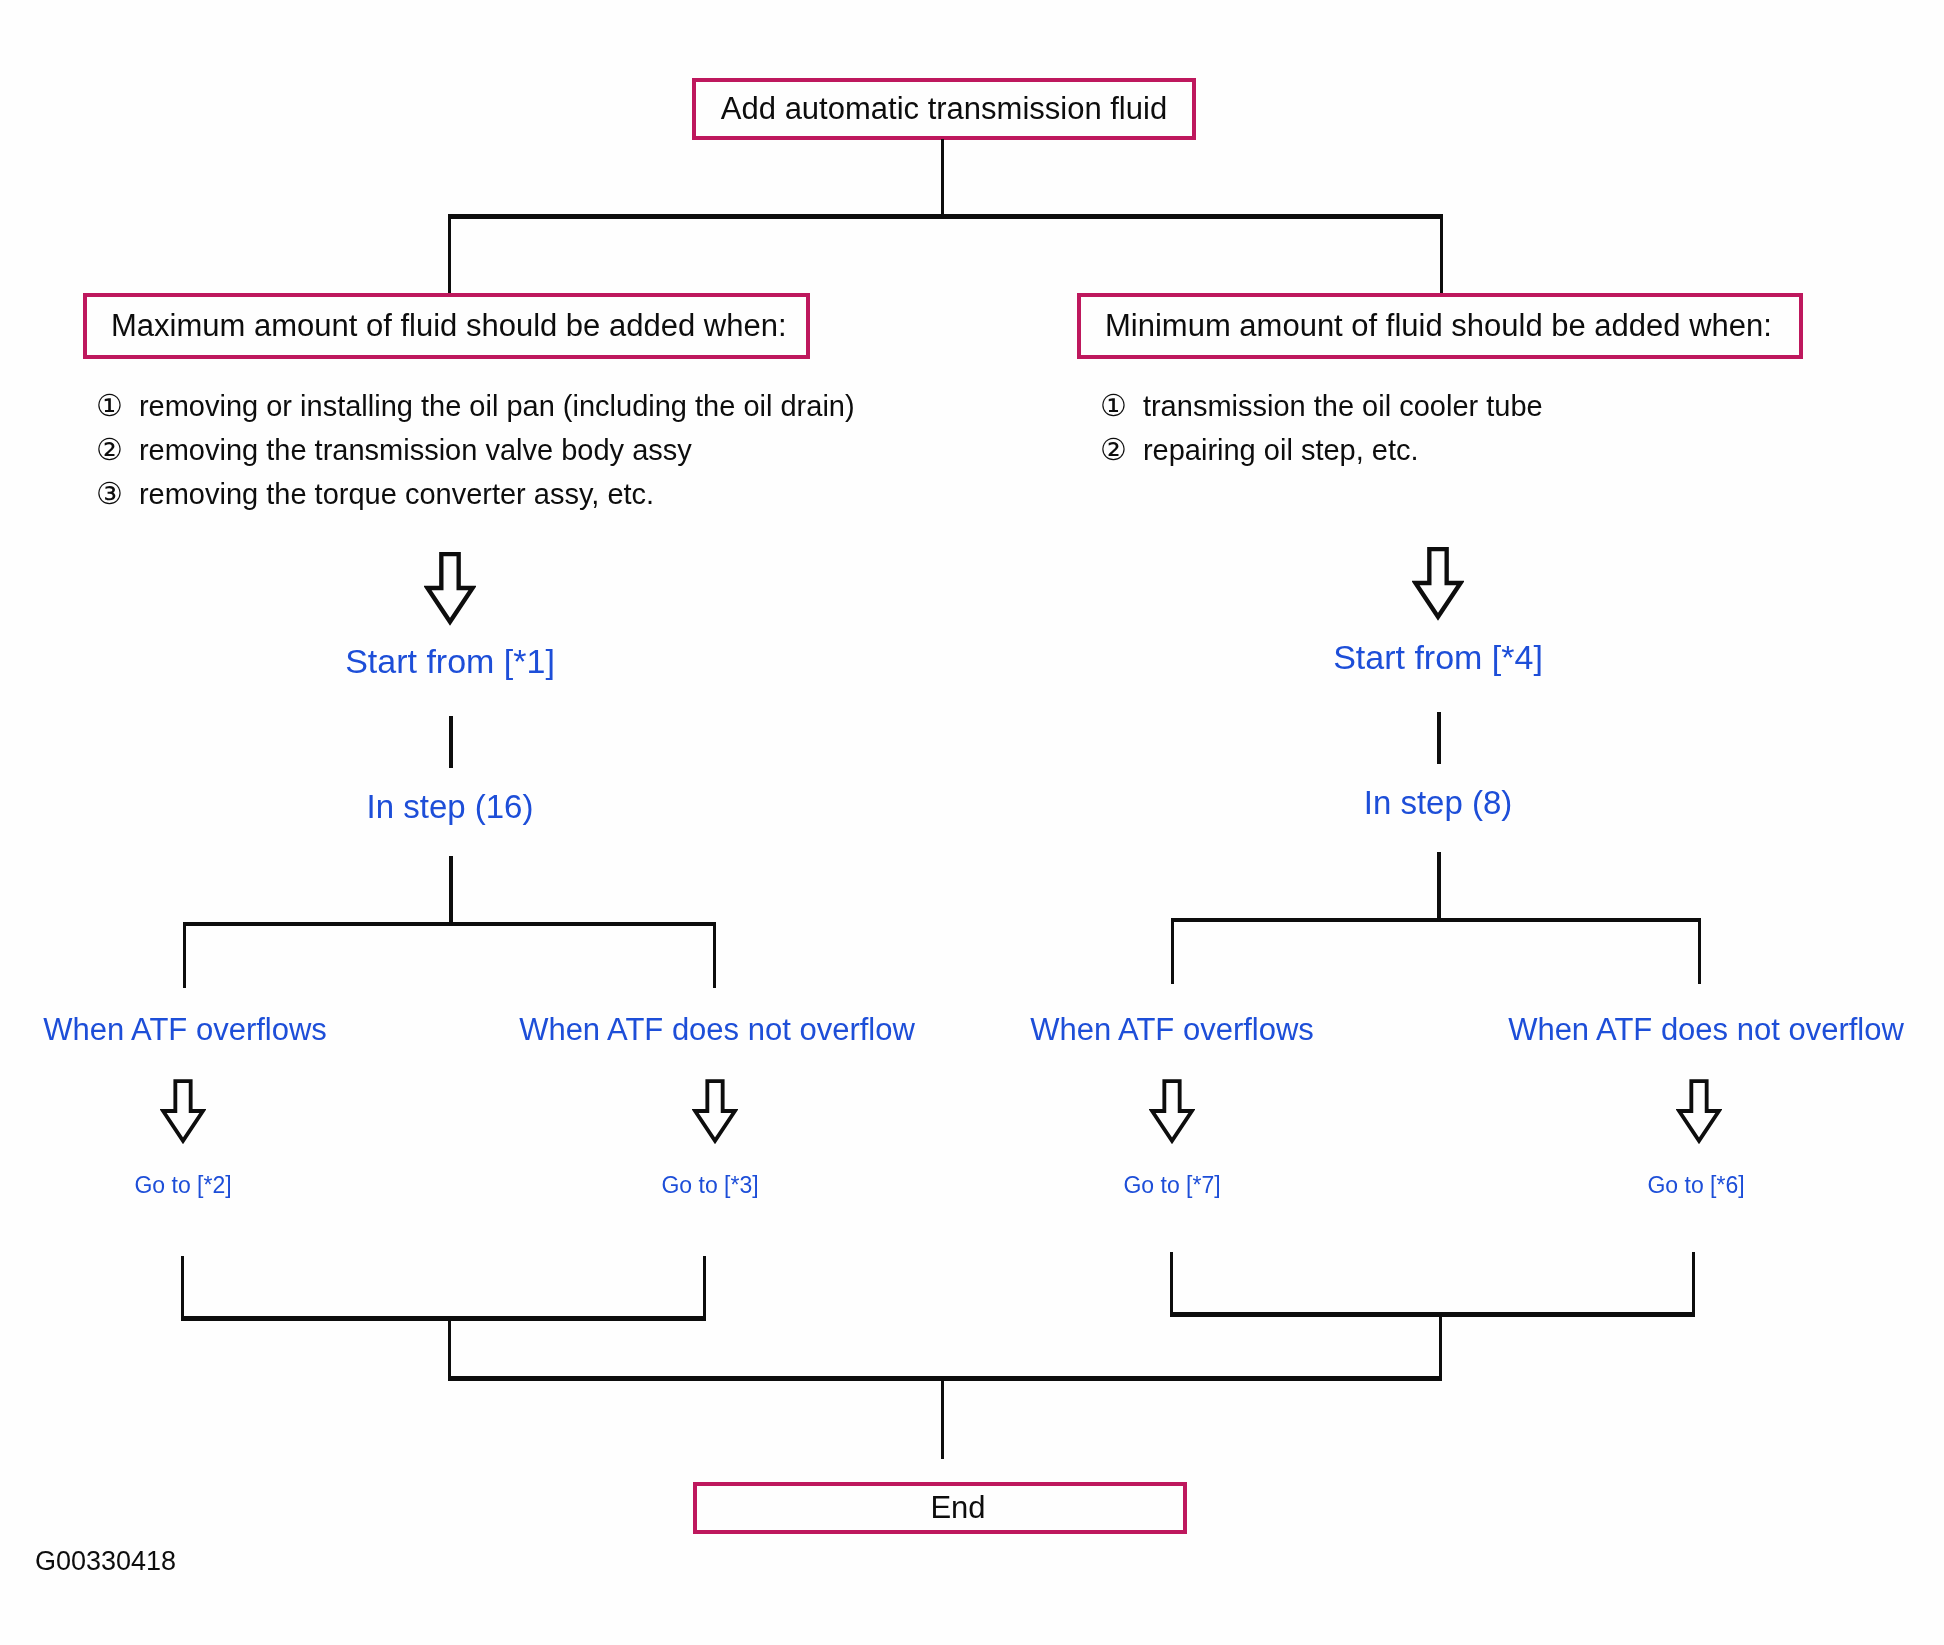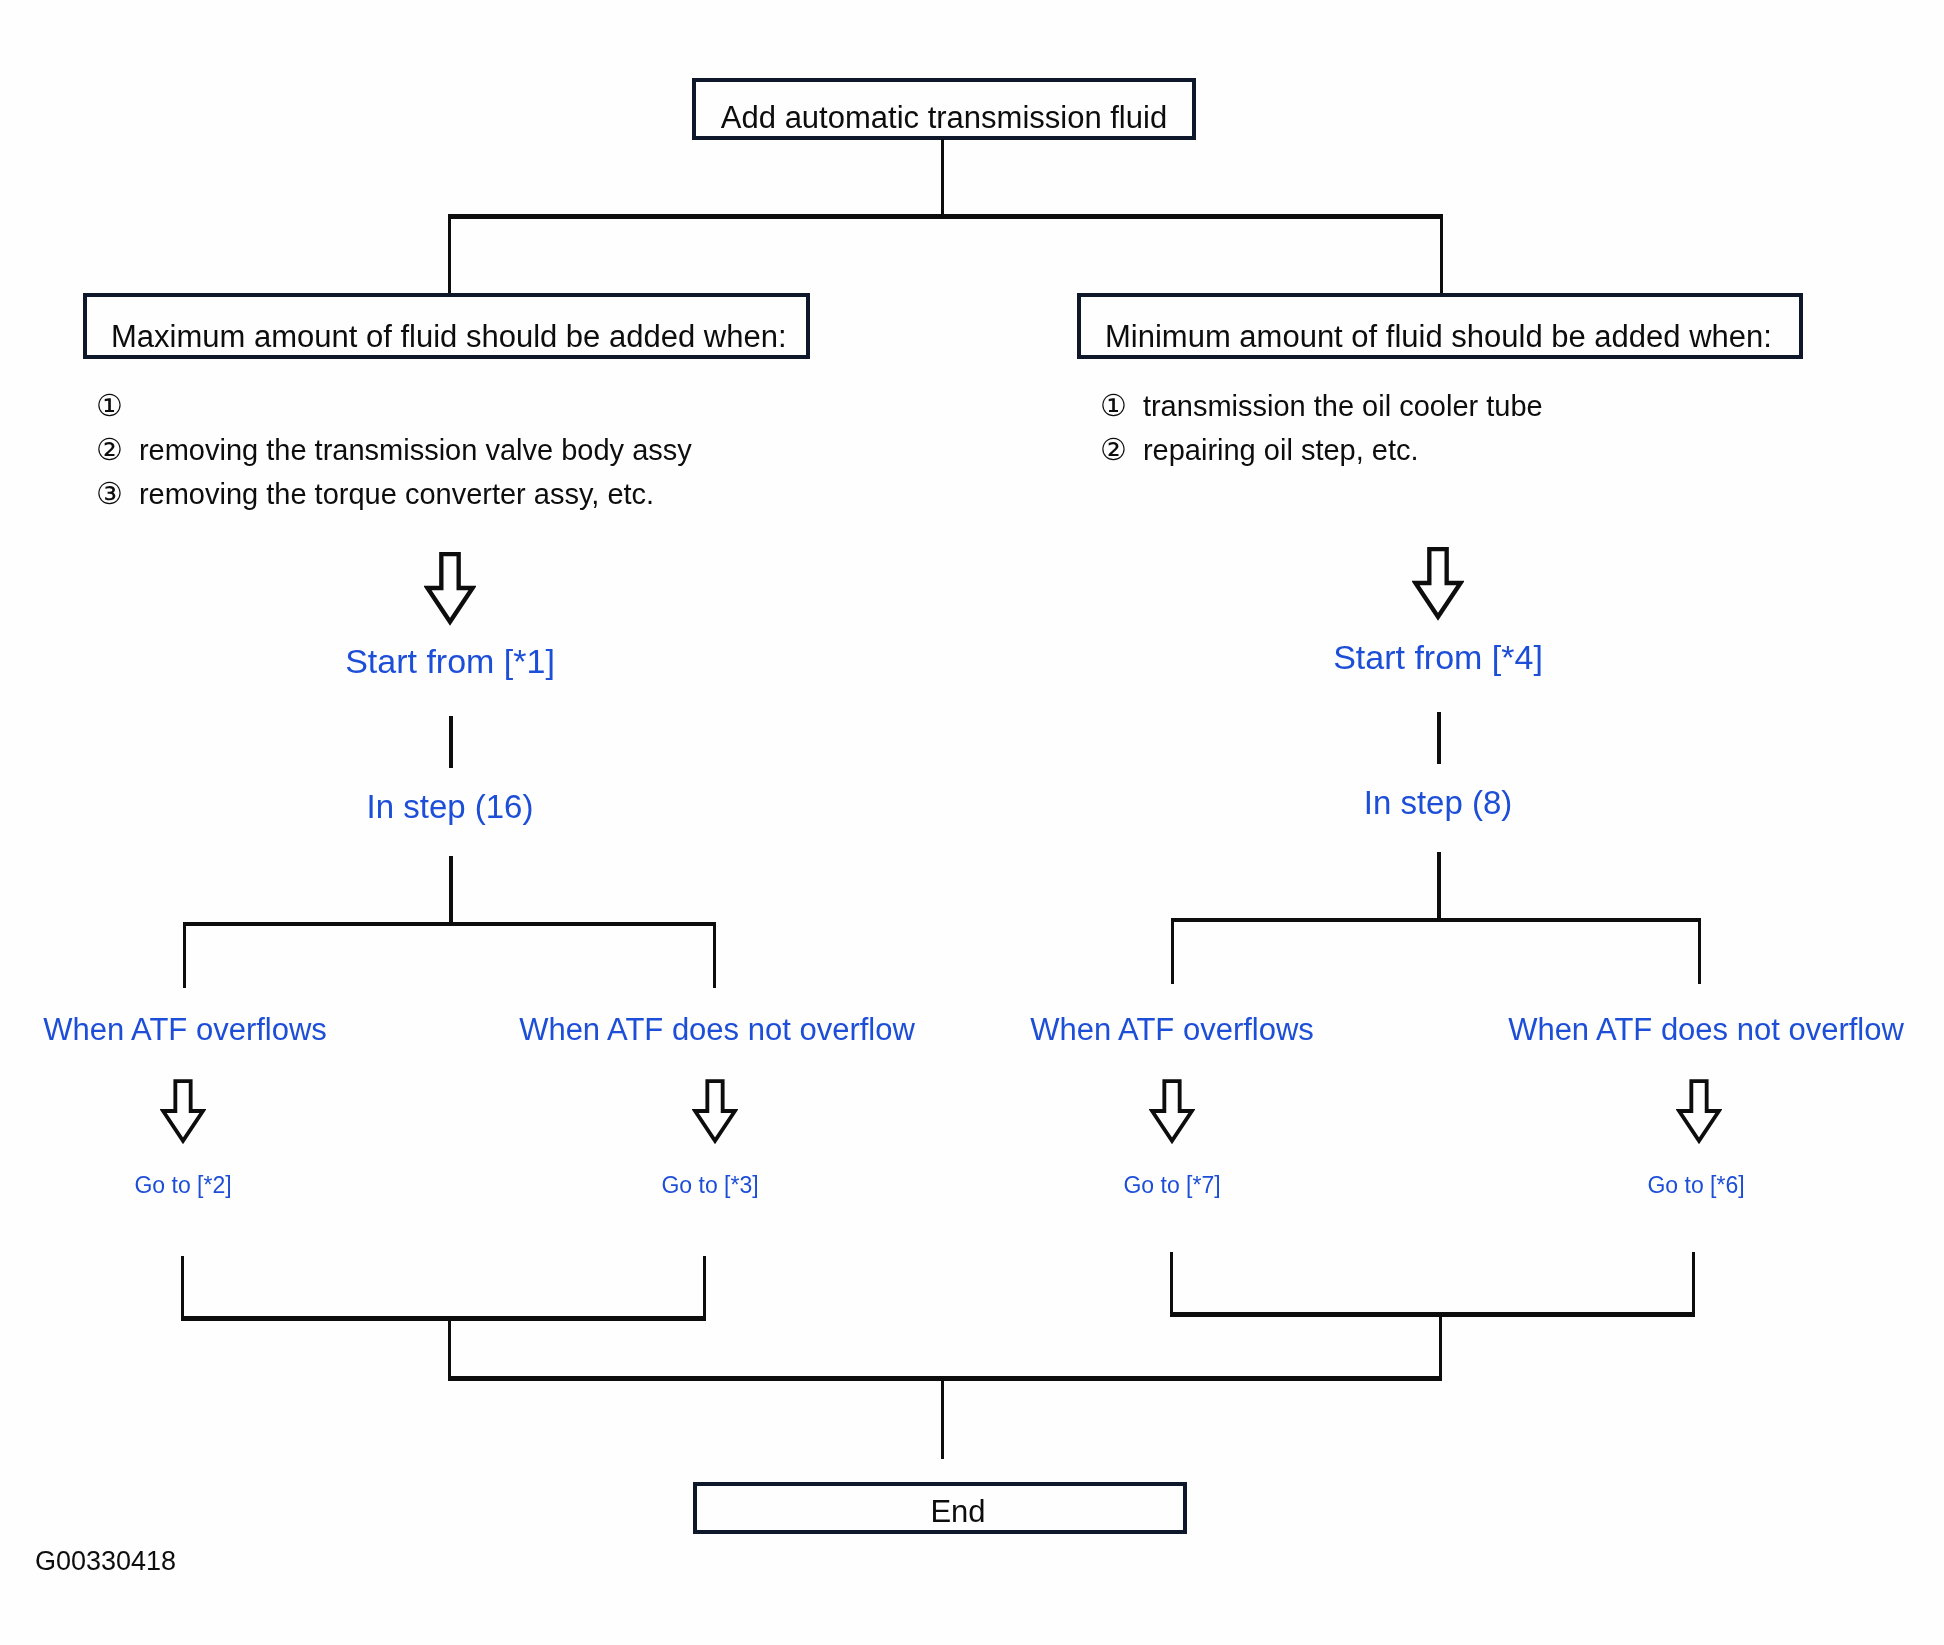--- a/index.html
+++ b/index.html
@@ -11,24 +11,24 @@
     position: relative;
     width: 1944px;
     height: 1645px;
     background: #fefefe;
     font-family: "Liberation Sans", sans-serif;
     color: #0d0d0d;
     overflow: hidden;
   }
   .box {
     position: absolute;
-    border: 4px solid #0f172a;
+    border: 4px solid #be185d;
     background: #fefefe;
     display: flex;
-    align-items: flex-end;
+    align-items: center;
     box-sizing: border-box;
   }
   .box.centered { justify-content: center; }
   .hline, .vline {
     position: absolute;
     background: #0d0d0d;
   }
   .center-label {
     position: absolute;
     transform: translateX(-50%);
@@ -79,20 +79,21 @@
     <span class="header-text">Maximum amount of fluid should be added when:</span>
   </div>
 
   <div class="box" style="left:1077px; top:293px; width:726px; height:66px;">
     <span class="header-text">Minimum amount of fluid should be added when:</span>
   </div>
 
   <div class="list" style="left:96px; top:388px;">
     <div class="list-row">
       <span class="list-num">①</span>
+      <span>removing or installing the oil pan (including the oil drain)</span>
     </div>
     <div class="list-row">
       <span class="list-num">②</span>
       <span>removing the transmission valve body assy</span>
     </div>
     <div class="list-row">
       <span class="list-num">③</span>
       <span>removing the torque converter assy, etc.</span>
     </div>
   </div>

